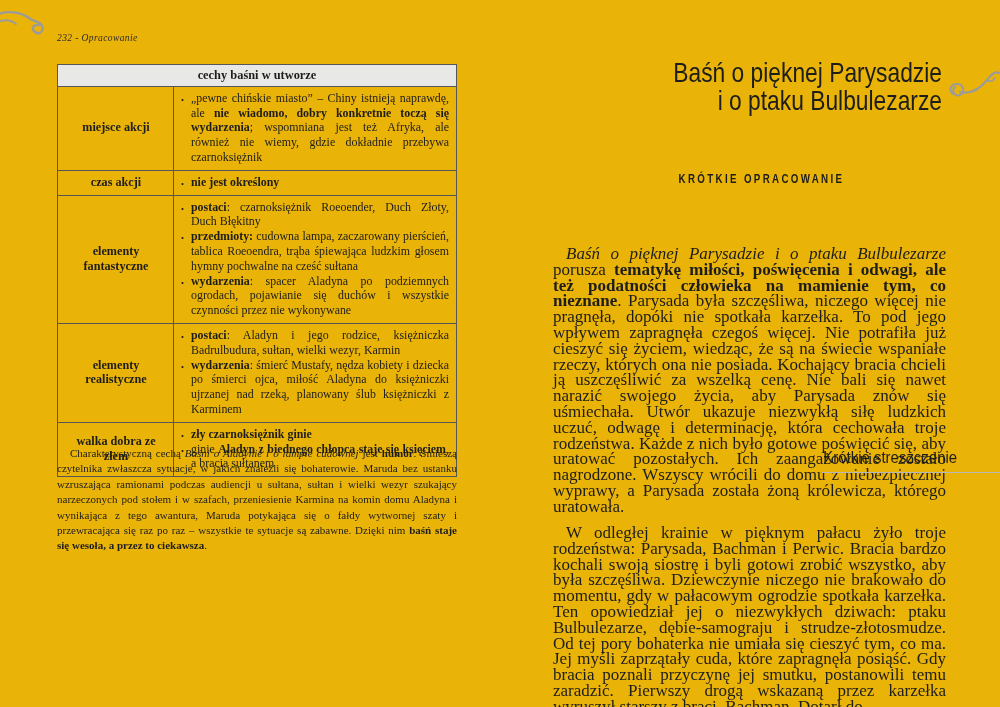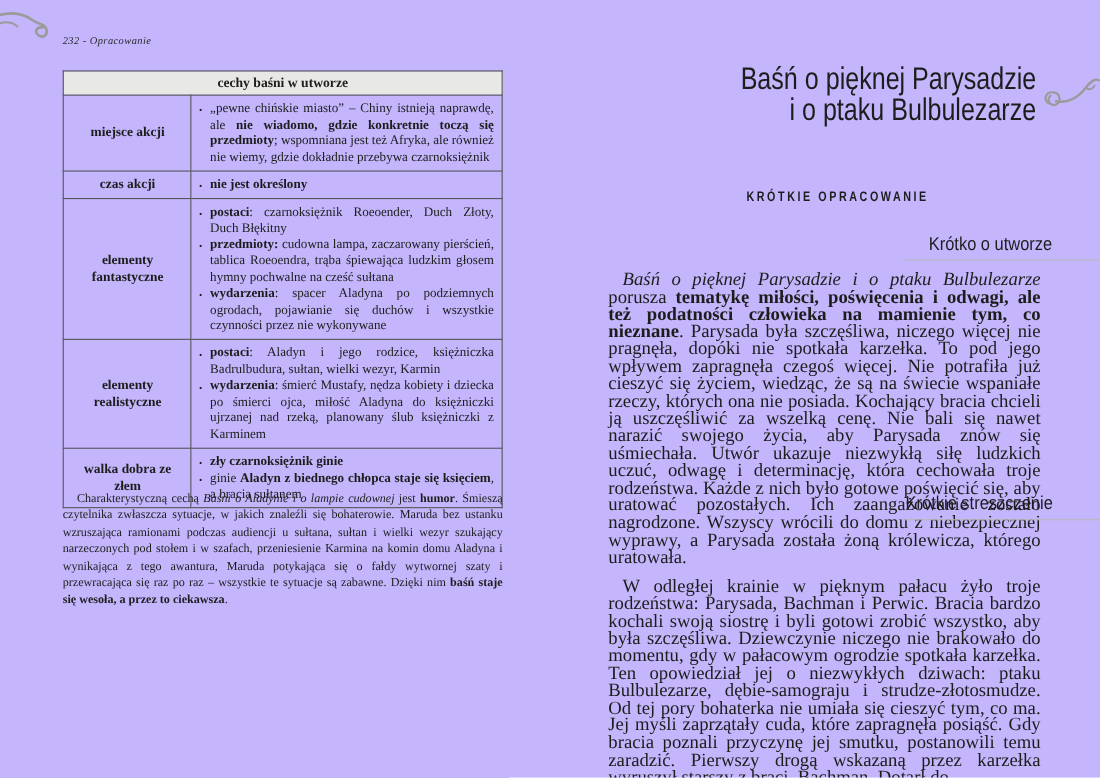--- a/index.html
+++ b/index.html
@@ -1,17 +1,17 @@
 <!DOCTYPE html>
 <html><head>
 <meta charset="utf-8">
 <style>
   html,body{margin:0;padding:0;background:#ffffff;}
   .canvas{
-    position:relative;width:1000px;height:707px;background:#c4b5fd;overflow:hidden;
+    position:relative;width:1000px;height:707px;background:#eab308;overflow:hidden;
     font-family:"Liberation Serif",serif;color:#1d1d1b;
   }
   .b{font-weight:bold;}
   .i{font-style:italic;}
 
   
   .corner-flourish{position:absolute;left:0;top:6px;}
   .running-head{
     position:absolute;left:57px;top:33px;font-style:italic;font-size:9.5px;
     letter-spacing:.4px;color:#2b2b2b;
@@ -80,21 +80,21 @@
   <table class="features-table">
     <thead>
       <tr>
         <th colspan="2">cechy baśni w utworze</th>
       </tr>
     </thead>
     <tbody>
       <tr>
         <td class="lbl">miejsce akcji</td>
         <td class="val">
-            <div class="bullet"><span>„pewne chińskie miasto” – Chiny istnieją naprawdę, ale </span><span class="b">nie wiadomo, gdzie konkretnie toczą się przedmioty</span><span>; wspomniana jest też Afryka, ale również nie wiemy, gdzie dokładnie przebywa czarnoksiężnik</span></div>
+            <div class="bullet"><span>„pewne chińskie miasto” – Chiny istnieją naprawdę, ale </span><span class="b">nie wiadomo, dobry konkretnie toczą się wydarzenia</span><span>; wspomniana jest też Afryka, ale również nie wiemy, gdzie dokładnie przebywa czarnoksiężnik</span></div>
           </td>
       </tr>
       <tr>
         <td class="lbl">czas akcji</td>
         <td class="val">
             <div class="bullet"><span class="b">nie jest określony</span></div>
           </td>
       </tr>
       <tr>
         <td class="lbl">elementy fantastyczne</td>
@@ -129,24 +129,20 @@
   </div>
 
   <svg class="title-flourish" width="54" height="36" viewBox="0 0 54 36">
     <path d="M9,23 C5,27 9,33 14,31 C19,29 18,21 12,20 C5,19 2,26 7,30" fill="none" stroke="#9b9b9b" stroke-width="2" stroke-linecap="round"></path>
     <path d="M14,28 C23,30 33,26 41,16 C45,10 50,7 53,9" fill="none" stroke="#9b9b9b" stroke-width="2.2" stroke-linecap="round"></path>
     <path d="M41,16 C44,18 47,17 49,14" fill="none" stroke="#9b9b9b" stroke-width="1.6" stroke-linecap="round"></path>
   </svg>
 
   <div class="kicker">KRÓTKIE OPRACOWANIE</div>
 
-  <div class="section-head s1">
-    <span class="sh-text">Krótko o utworze</span>
-    <div class="sh-rule"></div>
-  </div>
   <p class="rp-para p1"><span class="i">Baśń o pięknej Parysadzie i o ptaku Bulbulezarze</span><span> porusza </span><span class="b">tematykę miłości, poświęcenia i odwagi, ale też podatności człowieka na mamienie tym, co nieznane</span><span>. Parysada była szczęśliwa, niczego więcej nie pragnęła, dopóki nie spotkała karzełka. To pod jego wpływem zapragnęła czegoś więcej. Nie potrafiła już cieszyć się życiem, wiedząc, że są na świecie wspaniałe rzeczy, których ona nie posiada. Kochający bracia chcieli ją uszczęśliwić za wszelką cenę. Nie bali się nawet narazić swojego życia, aby Parysada znów się uśmiechała. Utwór ukazuje niezwykłą siłę ludzkich uczuć, odwagę i determinację, która cechowała troje rodzeństwa. Każde z nich było gotowe poświęcić się, aby uratować pozostałych. Ich zaangażowanie zostało nagrodzone. Wszyscy wrócili do domu z niebezpiecznej wyprawy, a Parysada została żoną królewicza, którego uratowała.</span></p>
 
   <div class="section-head s2">
     <span class="sh-text">Krótkie streszczenie</span>
     <div class="sh-rule"></div>
   </div>
   <p class="rp-para p2"><span>W odległej krainie w pięknym pałacu żyło troje rodzeństwa: Parysada, Bachman i Perwic. Bracia bardzo kochali swoją siostrę i byli gotowi zrobić wszystko, aby była szczęśliwa. Dziewczynie niczego nie brakowało do momentu, gdy w pałacowym ogrodzie spotkała karzełka. Ten opowiedział jej o niezwykłych dziwach: ptaku Bulbulezarze, dębie-samograju i strudze-złotosmudze. Od tej pory bohaterka nie umiała się cieszyć tym, co ma. Jej myśli zaprzątały cuda, które zapragnęła posiąść. Gdy bracia poznali przyczynę jej smutku, postanowili temu zaradzić. Pierwszy drogą wskazaną przez karzełka wyruszył starszy z braci, Bachman. Dotarł do</span></p>
 
 </div>
 

